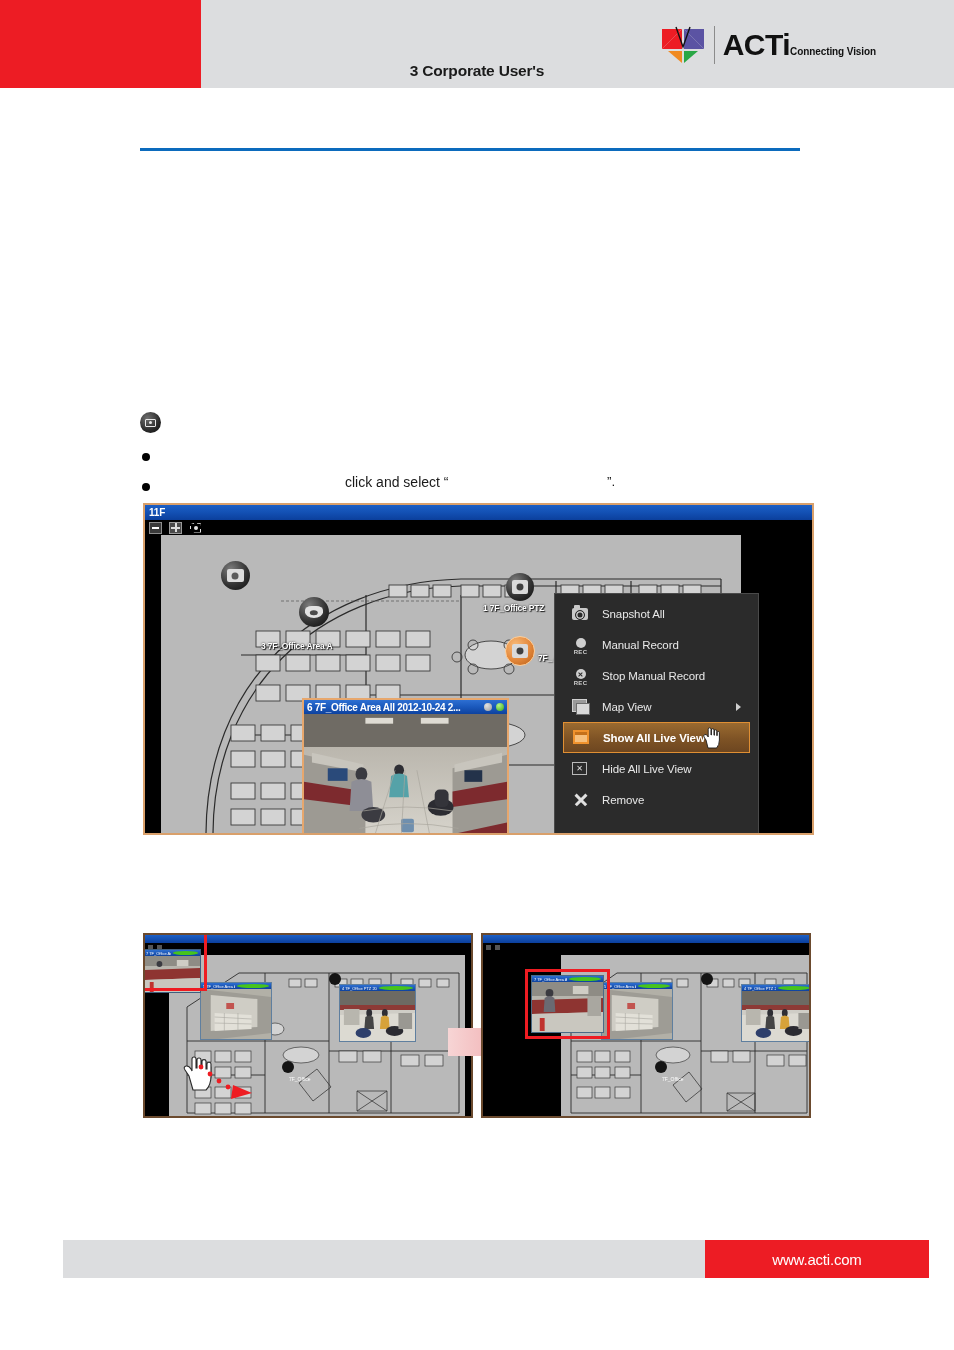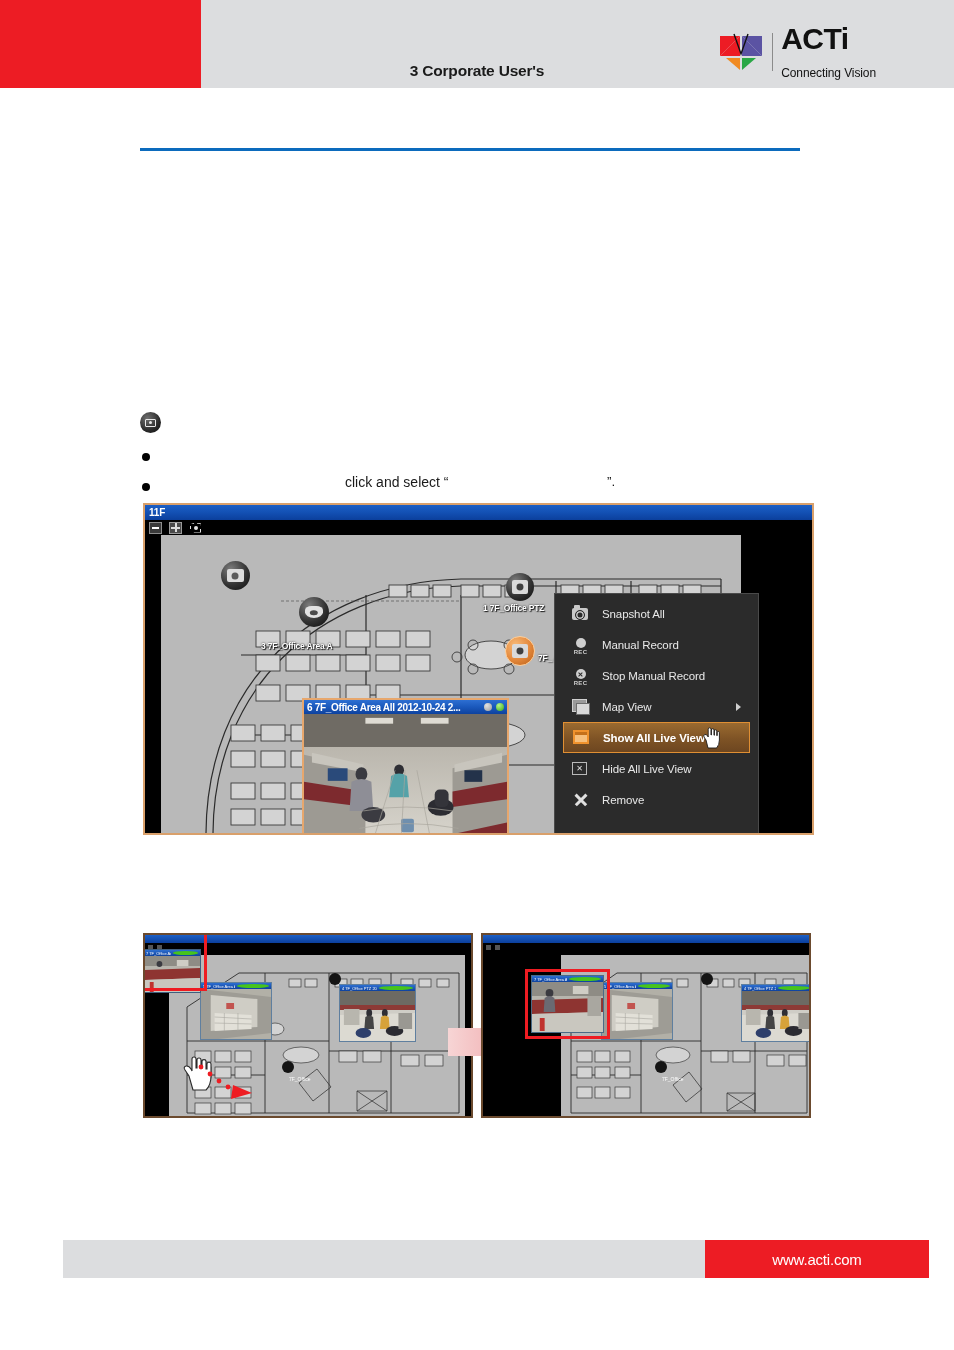--- a/index.html
+++ b/index.html
@@ -25,27 +25,27 @@
     text-align: center;
     font-size: 15.5px; font-weight: bold; color: #1a1a1a;
     letter-spacing: -0.2px;
   }
   .logo-wrap {
     position: absolute; right: 78px; top: 25px;
     display: flex; align-items: center; gap: 8px;
   }
   .logo-mark { width: 46px; height: 40px; }
   .logo-divider { width: 1px; height: 38px; background: #8b8b8b; }
-  .logo-text { display:flex; flex-direction:column; }
+  .logo-text { display:flex; align-items:center; }
   .logo-acti {
     font-size: 30px; font-weight: bold; color: #111; line-height: 0.95;
     letter-spacing: -0.5px;
   }
   .logo-tag {
-    font-size: 12px; font-weight: normal; color: #111;
+    font-size: 10px; font-weight: bold; color: #111;
     letter-spacing: -0.1px; margin-top: 12px;
   }
 
   
   .rule-blue {
     position: absolute; left: 140px; top: 148px;
     width: 660px; height: 3px; background: #0c6bbd;
   }
 
   .bullets {

